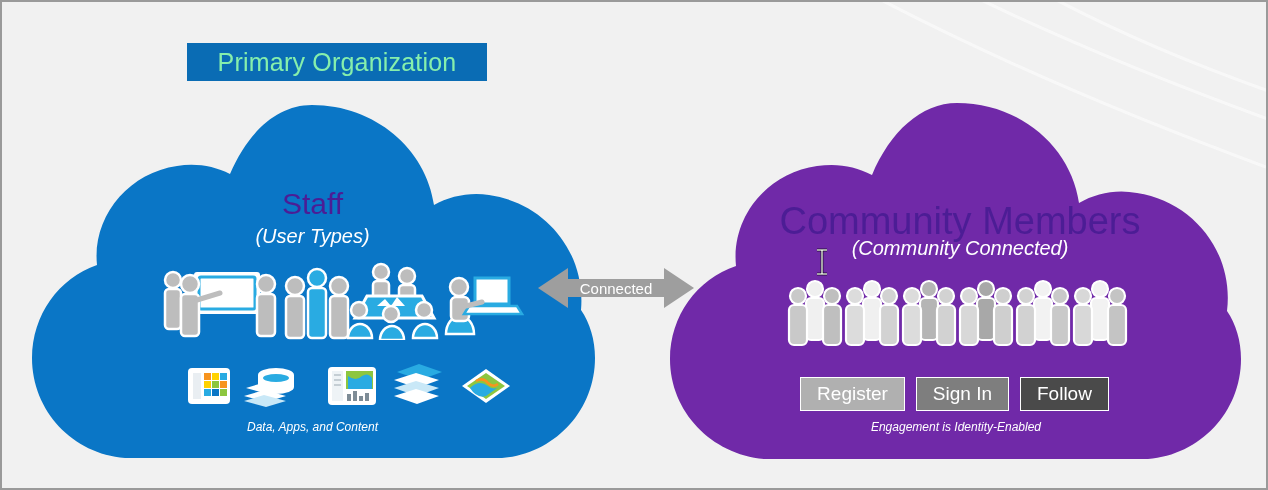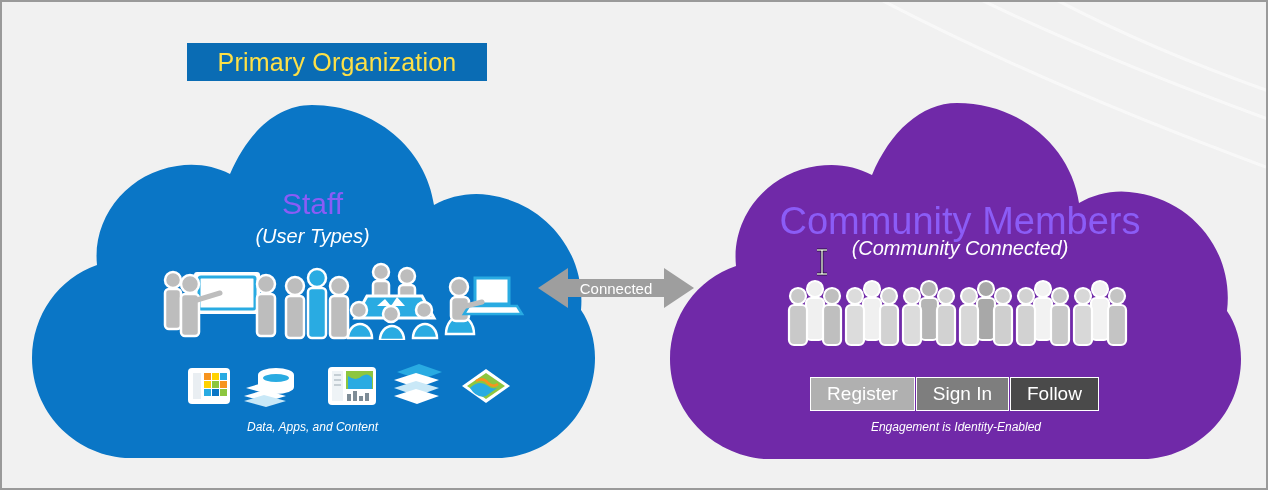--- a/index.html
+++ b/index.html
@@ -14,38 +14,38 @@
     overflow:hidden;
   }
 
   
   .watermark{position:absolute;top:0;right:0;width:420px;height:260px;pointer-events:none;}
 
   
   .banner{
     position:absolute;
     display:flex;align-items:center;justify-content:center;
-    color:#fde047;
+    color:#86efac;
     font-size:25px;
     letter-spacing:.2px;
     white-space:nowrap;
   }
   #banner-primary{left:185px;top:41px;width:300px;height:38px;background:#0a6cb4;}
   #banner-community{left:823px;top:41px;width:300px;height:38px;background:#7430a5;}
 
   
   .cloud-wrap{position:absolute;}
   #cloud-primary{left:28px;top:95px;width:565px;height:375px;}
   #cloud-community{left:665px;top:95px;width:575px;height:375px;}
   .cloud-svg{position:absolute;inset:0;width:100%;height:100%;}
 
   
   .cloud-content{position:absolute;inset:0;}
   .title{
-    position:absolute;width:100%;text-align:center;color:#8b5cf6;
+    position:absolute;width:100%;text-align:center;color:#4c1d95;
     font-size:30px;white-space:nowrap;
   }
   .subtitle{
     position:absolute;width:100%;text-align:center;color:#fff;
     font-size:20px;font-style:italic;white-space:nowrap;
   }
   .caption{
     position:absolute;width:100%;text-align:center;color:#fff;
     font-size:12px;font-style:italic;white-space:nowrap;
   }
@@ -59,21 +59,21 @@
   #community-caption{top:323px;left:36px;width:88%;}
 
   
   .row-staff{position:absolute;left:0;top:165px;width:100%;height:78px;}
   .row-content{position:absolute;left:0;top:265px;width:100%;height:48px;}
   .row-crowd{position:absolute;left:0;top:178px;width:100%;height:72px;}
 
   
   .btn-row{
     position:absolute;top:280px;left:0;width:100%;
-    display:flex;justify-content:center;gap:1px;
+    display:flex;justify-content:center;gap:11px;
   }
   .btn{
     color:#ffffff;font-size:19px;
     padding:4px 16px;
     border:1px solid #ffffff;
     line-height:1.25;
     white-space:nowrap;
   }
   .btn-register{background:#b0b0b0;}
   .btn-signin{background:#7e7e7e;}

